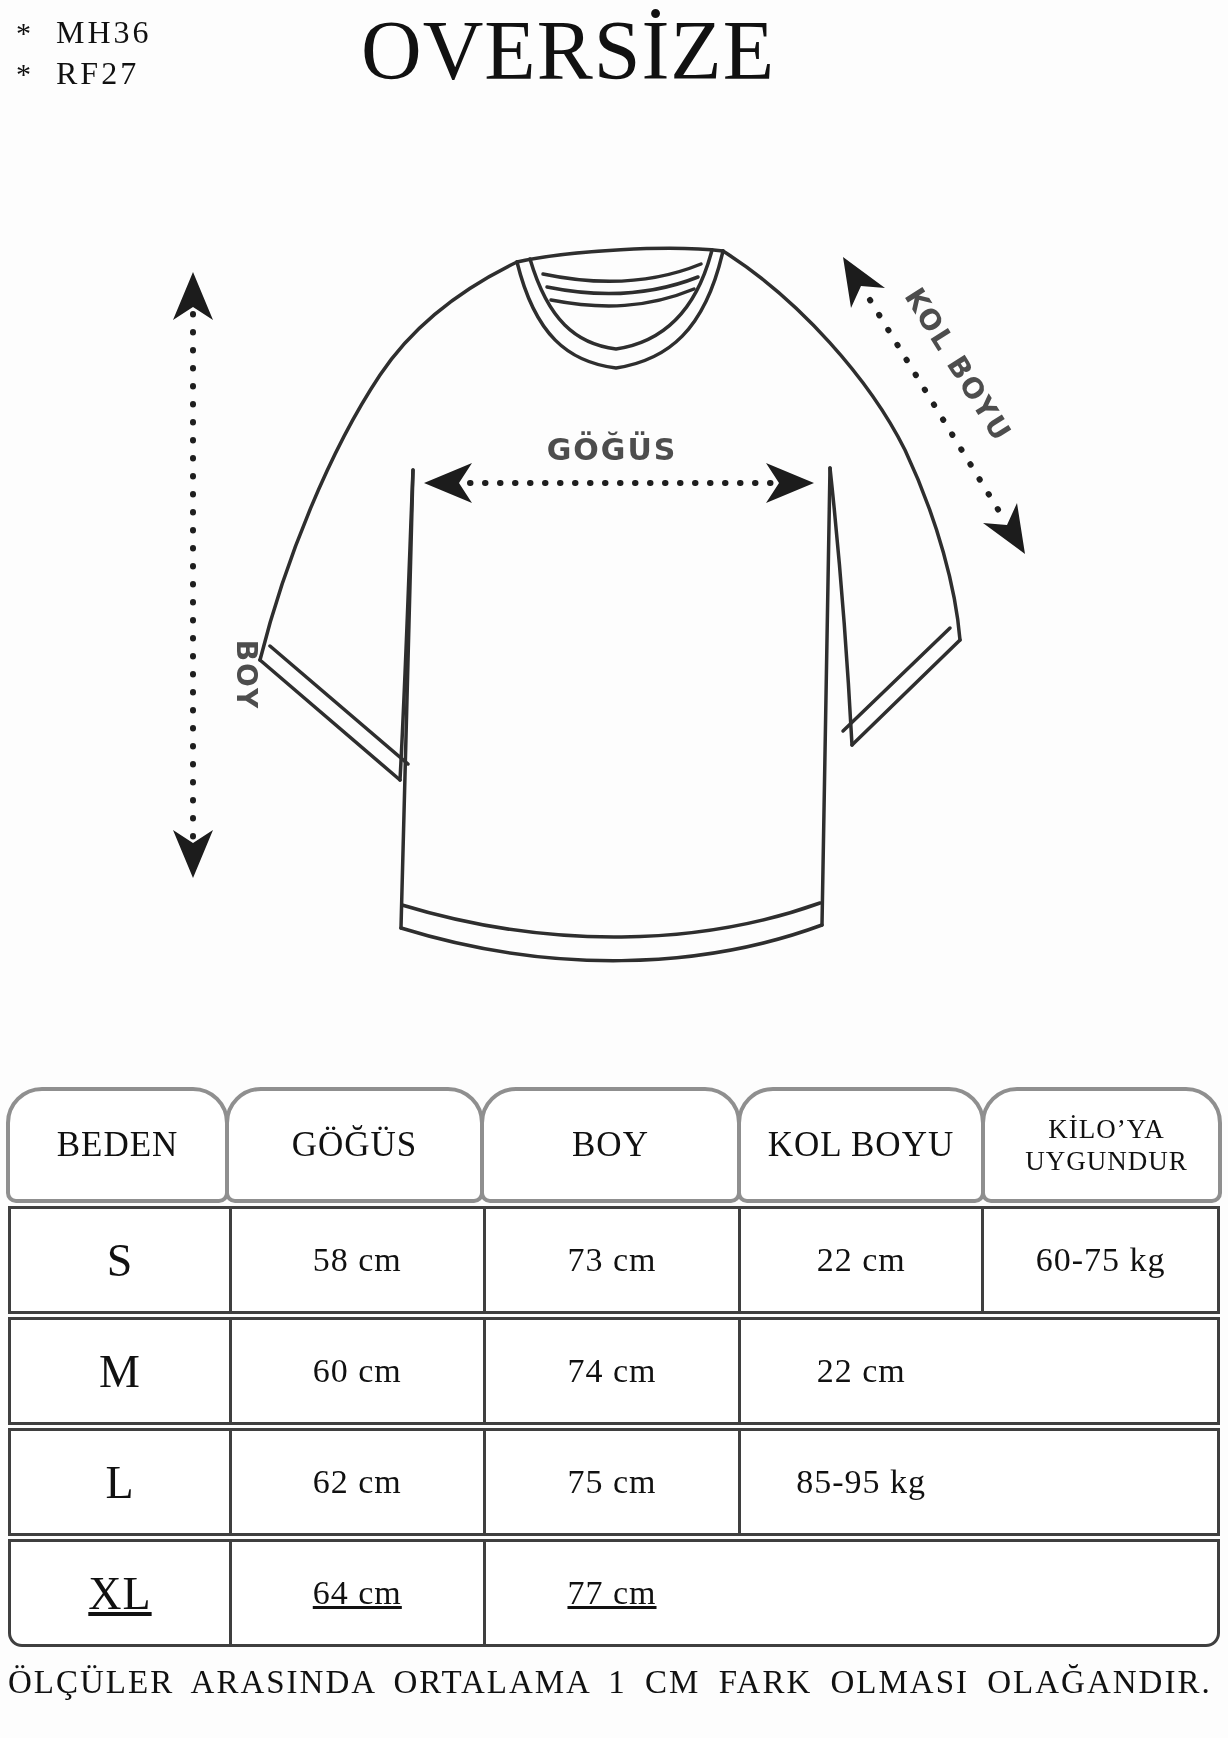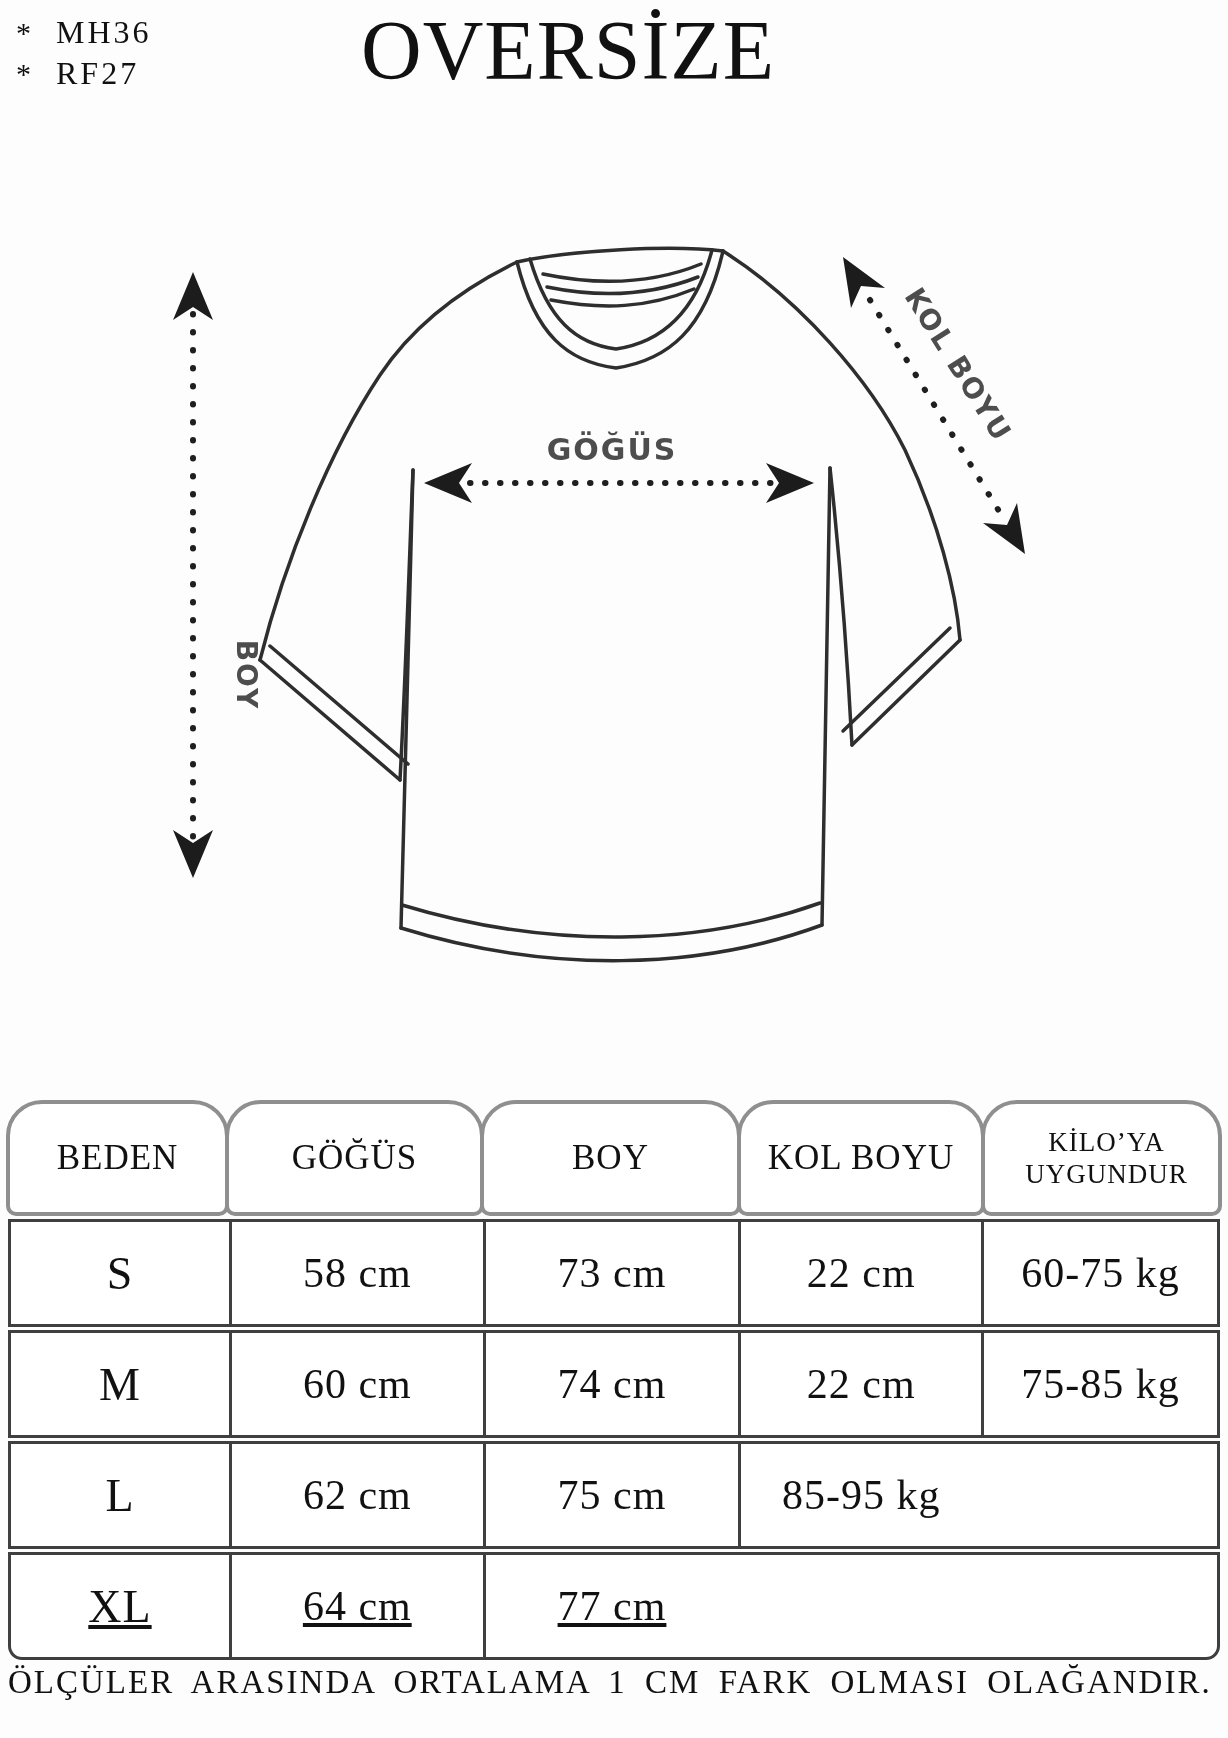--- a/index.html
+++ b/index.html
@@ -32,21 +32,21 @@
   .shirt-line { fill: none; stroke: #2e2e2e; stroke-width: 3.5; stroke-linecap: round; stroke-linejoin: round; }
   .dotline { fill: none; stroke: #1f1f1f; stroke-width: 6; stroke-linecap: round; }
   .ah { fill: #1c1c1c; stroke: none; }
   .dim-label {
     fill: #4d4d4d;
     font-family: "DejaVu Sans", sans-serif;
     font-weight: bold;
     letter-spacing: 2px;
   }
   
-  .size-table { position: absolute; left: 8px; top: 1087px; width: 1212px; margin-top: 13px; }
+  .size-table { position: absolute; left: 8px; top: 1087px; width: 1212px; }
   .header-row, .body-row {
     display: grid;
     grid-template-columns: 18.07% 21.04% 21.20% 20.13% 19.56%;
   }
   .header-cell {
     height: 116px;
     background: #fff;
     border: 4px solid #8f8f8f;
     border-radius: 36px 36px 10px 10px;
     display: flex; align-items: center; justify-content: center;
@@ -59,21 +59,21 @@
   .body-row {
     height: 108px;
     background: #fff;
     border: 3px solid #3f3f3f;
     margin-top: 3px;
   }
   .body-row:first-of-type { margin-top: 0; }
   .body-row:last-of-type { border-radius: 0 0 14px 14px; text-decoration: underline; }
   .body-cell {
     display: flex; align-items: center; justify-content: center;
-    font-size: 42px; letter-spacing: 1px;
+    font-size: 34px; letter-spacing: 1px;
   }
   .body-cell + .body-cell { border-left: 3px solid #3f3f3f; }
   .body-cell.size-col { font-size: 46px; }
   
   .footer-note {
     position: absolute; top: 1664px; left: 0; width: 100%;
     font-size: 33px; letter-spacing: 2px; word-spacing: 8px; margin-left: 8px;
   }
 </style>
 </head>
@@ -166,21 +166,20 @@
     <div class="body-cell">73 cm</div>
     <div class="body-cell">22  cm</div>
     <div class="body-cell">60-75 kg</div>
   </div>
 
   <div class="body-row">
     <div class="body-cell size-col">M</div>
     <div class="body-cell">60 cm</div>
     <div class="body-cell">74 cm</div>
     <div class="body-cell">22 cm</div>
-    <div class="body-cell">75-85 kg</div>
   </div>
 
   <div class="body-row">
     <div class="body-cell size-col">L</div>
     <div class="body-cell">62 cm</div>
     <div class="body-cell">75 cm</div>
     <div class="body-cell">85-95 kg</div>
   </div>
 
   <div class="body-row">

